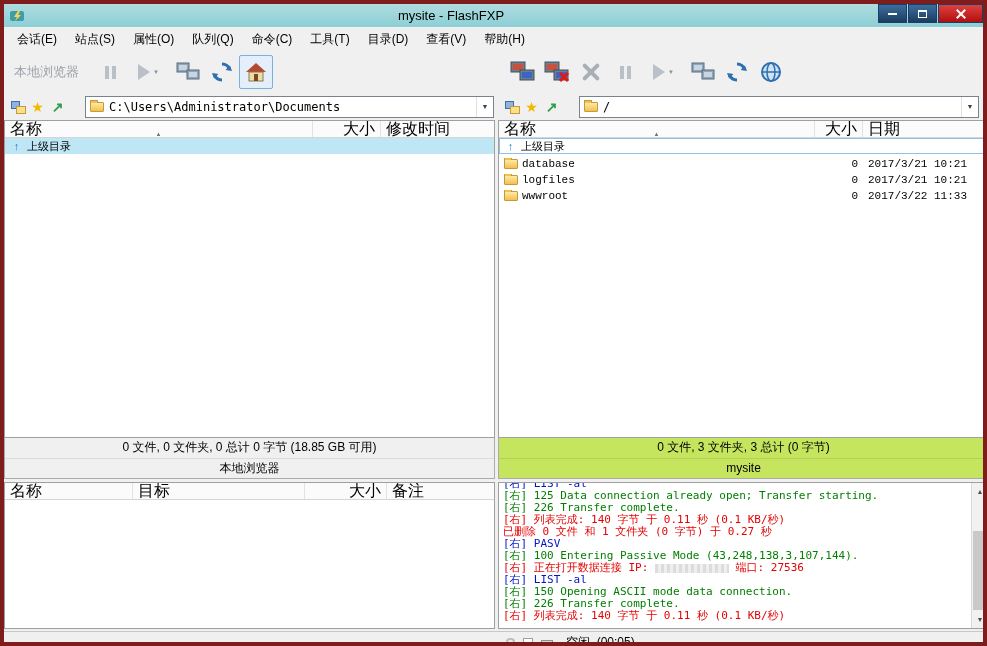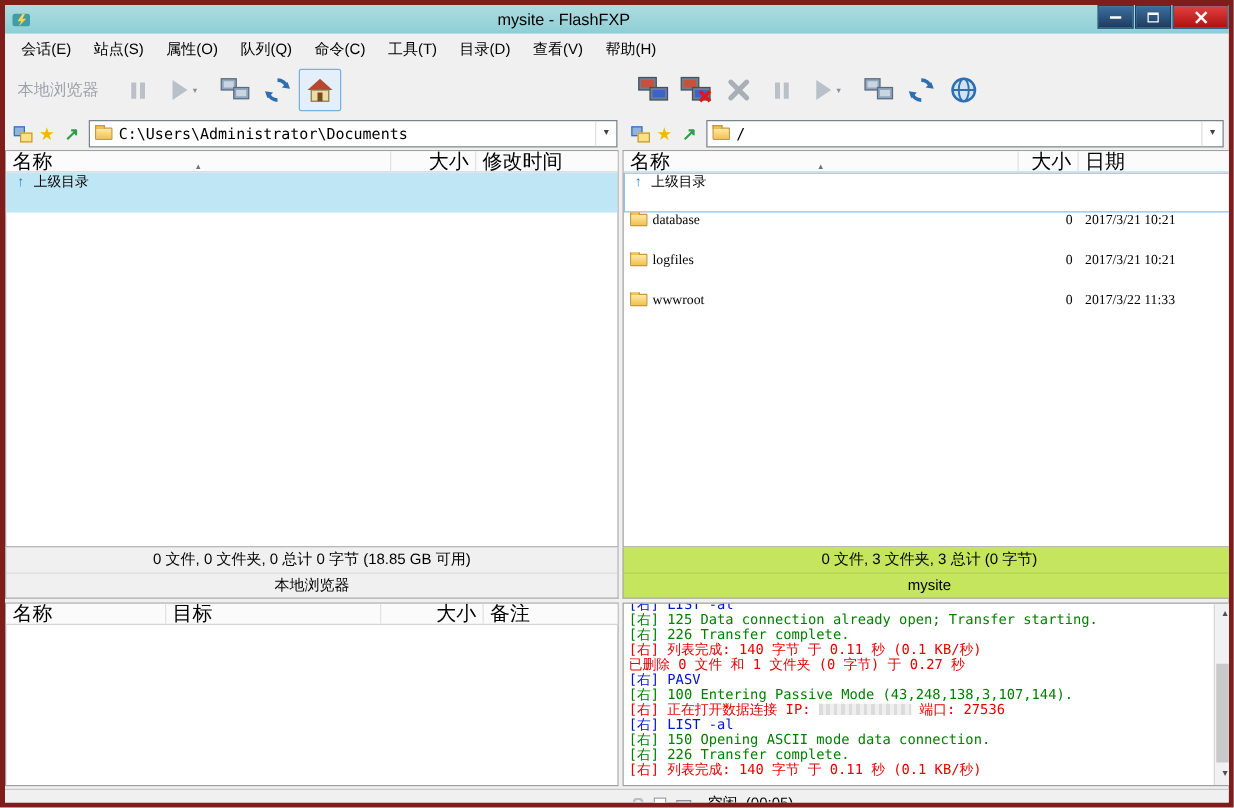--- a/index.html
+++ b/index.html
@@ -50,38 +50,38 @@
   .addr-row{ height:27px; flex:0 0 27px; display:flex; background:#F0F0F0; }
   .addr-half{ display:flex; align-items:center; padding:0 4px; }
   .addr-left{ width:494px; flex:0 0 494px; }
   .addr-right{ flex:1; }
   .aicon{ width:19px; height:19px; display:flex; align-items:center; justify-content:center; margin-right:1px; }
   .ftree{ position:relative; width:14px; height:12px; display:inline-block; }
   .ftree::before{ content:""; position:absolute; left:0; top:0; width:7px; height:6px; background:#8FB4DF; border:1px solid #3F6FAE; }
   .ftree::after{ content:""; position:absolute; left:5px; top:5px; width:8px; height:6px; background:#FBE089; border:1px solid #C49A3C; }
   .star::before{ content:"★"; color:#F5B800; font-size:14px; }
   .uparrow::before{ content:"↗"; color:#2E9E4A; font-weight:bold; font-size:14px; }
-  .combo{ flex:1; height:22px; border:1px solid #7A838C; background:#fff; display:flex; align-items:center; margin-left:3px; }
+  .combo{ flex:1; height:22px; border:1px solid #7A838C; background:#fff; display:flex; align-items:center; margin-left:17px; }
   .combo .ctext{ flex:1; font-family:"DejaVu Sans Mono", monospace; font-size:12px; white-space:nowrap; overflow:hidden; }
   .combo .drop{ width:17px; height:100%; display:flex; align-items:center; justify-content:center; border-left:1px solid #E0E0E0; }
   .drop::before{ content:"▼"; font-size:7px; color:#404040; }
   .folder-ico{ position:relative; display:inline-block; width:14px; height:10px; background:linear-gradient(#FFE9A6,#F2C14E); border:1px solid #C49A3C; border-radius:1px; margin:0 5px 0 4px; flex:0 0 14px; }
   .folder-ico::before{ content:""; position:absolute; top:-3px; left:-1px; width:6px; height:2px; background:#F2C14E; border:1px solid #C49A3C; border-bottom:none; }
   
   .panels-top{ flex:0 0 318px; display:flex; }
   .panel{ width:491px; flex:0 0 491px; background:#fff; border:1px solid #A0A0A0; display:flex; flex-direction:column; }
   .panel-gap{ width:3px; flex:0 0 3px; background:#F0F0F0; }
   .hrow{ height:17px; flex:0 0 17px; display:flex; background:#FBFBFB; border-bottom:1px solid #D5D5D5; }
   .hcell{ position:relative; display:flex; align-items:center; padding:0 5px; border-right:1px solid #E2E2E2; font-size:16px; overflow:hidden; }
   .hcell.grow{ flex:1; border-right:none; }
   .hcell.r span{ margin-left:auto; }
   .sort{ position:absolute; left:50%; top:1px; transform:translateX(-50%); }
   .sort::before{ content:"▲"; font-size:6px; color:#707070; }
   .rows{ flex:1; overflow:hidden; }
-  .frow{ height:32px; display:flex; align-items:flex-start; font-family:Liberation Serif, serif; font-size:11px; }
+  .frow{ height:16px; display:flex; align-items:flex-end; font-family:Liberation Mono, monospace; font-size:11px; }
   .frow.sel{ background:#BEE6F5; }
   .frow.foc{ outline:1px solid #8FC0E8; outline-offset:-1px; }
   .fcell{ display:flex; align-items:center; padding:0 5px; overflow:hidden; white-space:nowrap; }
   .fcell.size{ justify-content:flex-end; }
   .fcell.grow{ flex:1; }
   .up-ico{ display:inline-block; width:13px; margin-right:4px; color:#1B7FD4; font-weight:bold; font-size:11px; text-align:center; flex:0 0 13px; }
   .up-ico::before{ content:"↑"; }
   .frow .folder-ico{ margin:0 4px 0 0; }
   
   .status-row{ flex:0 0 41px; display:flex; }

